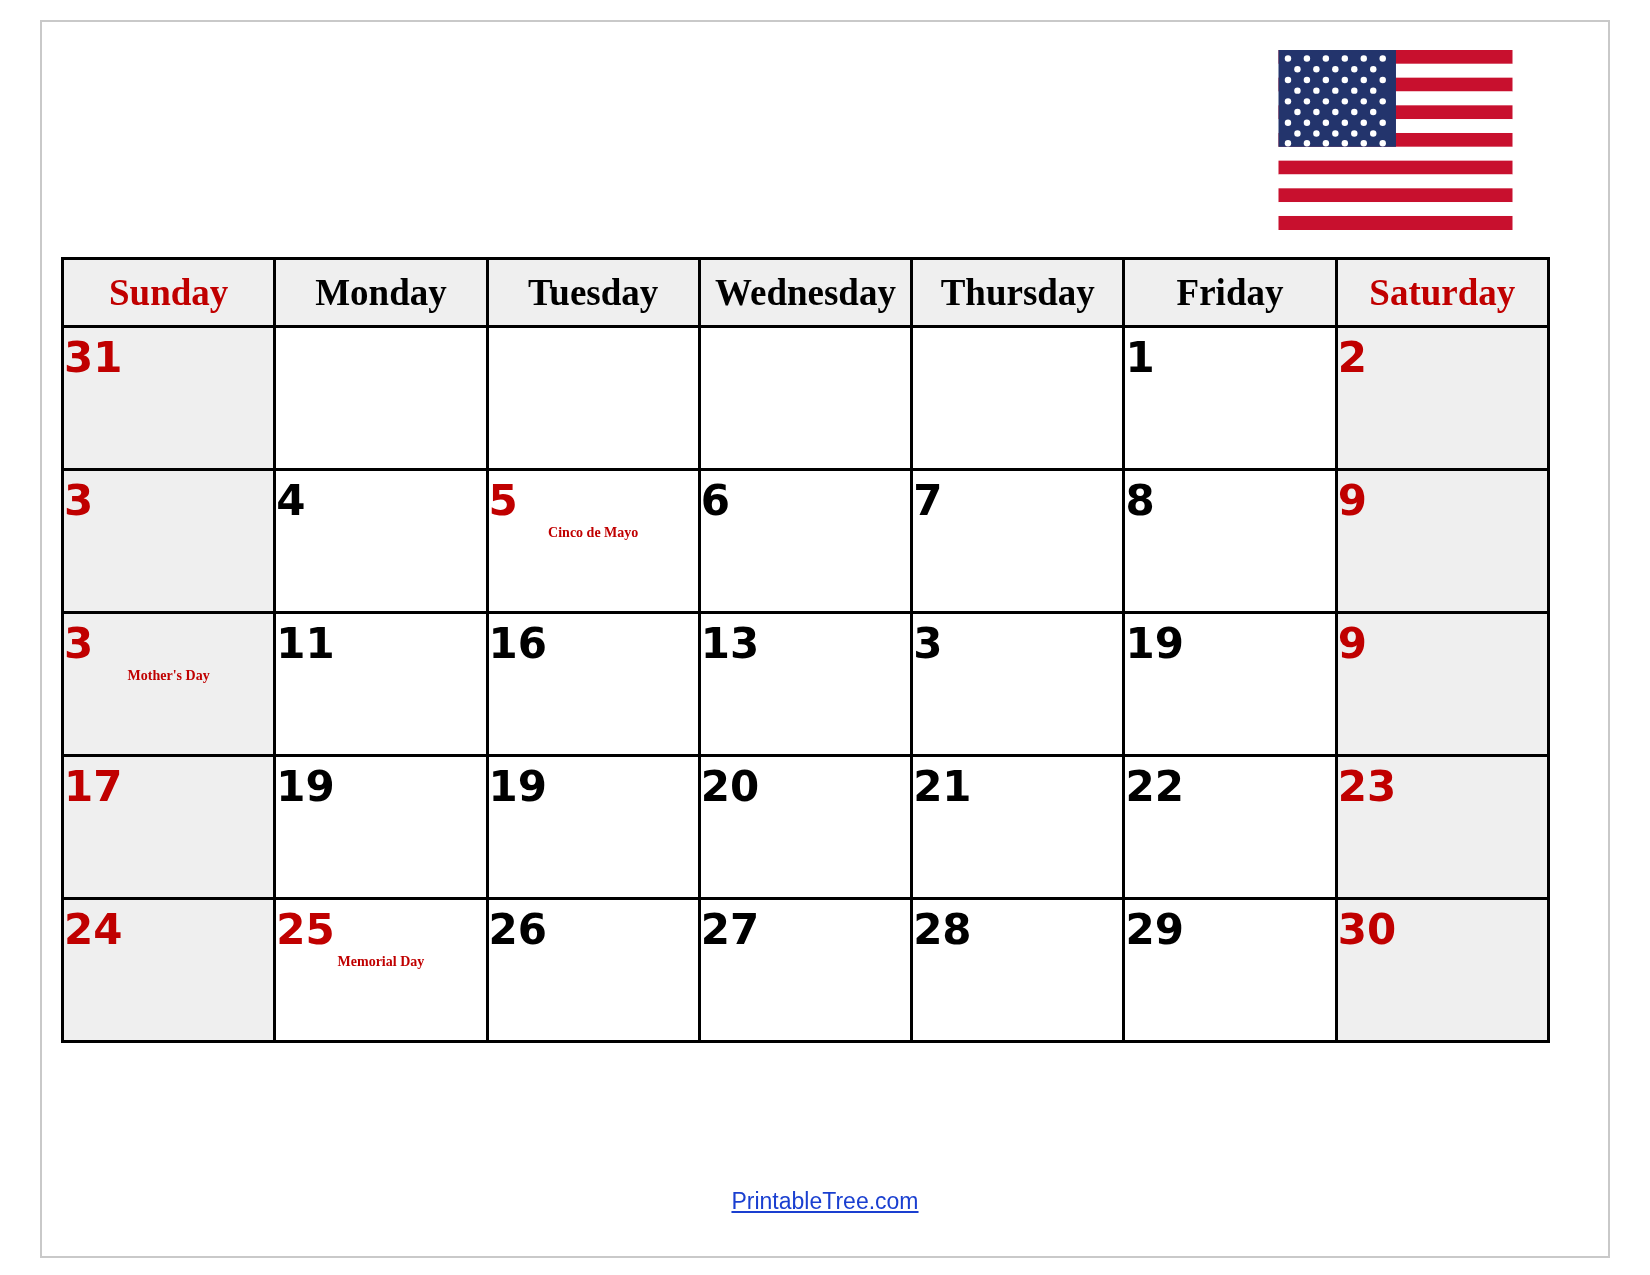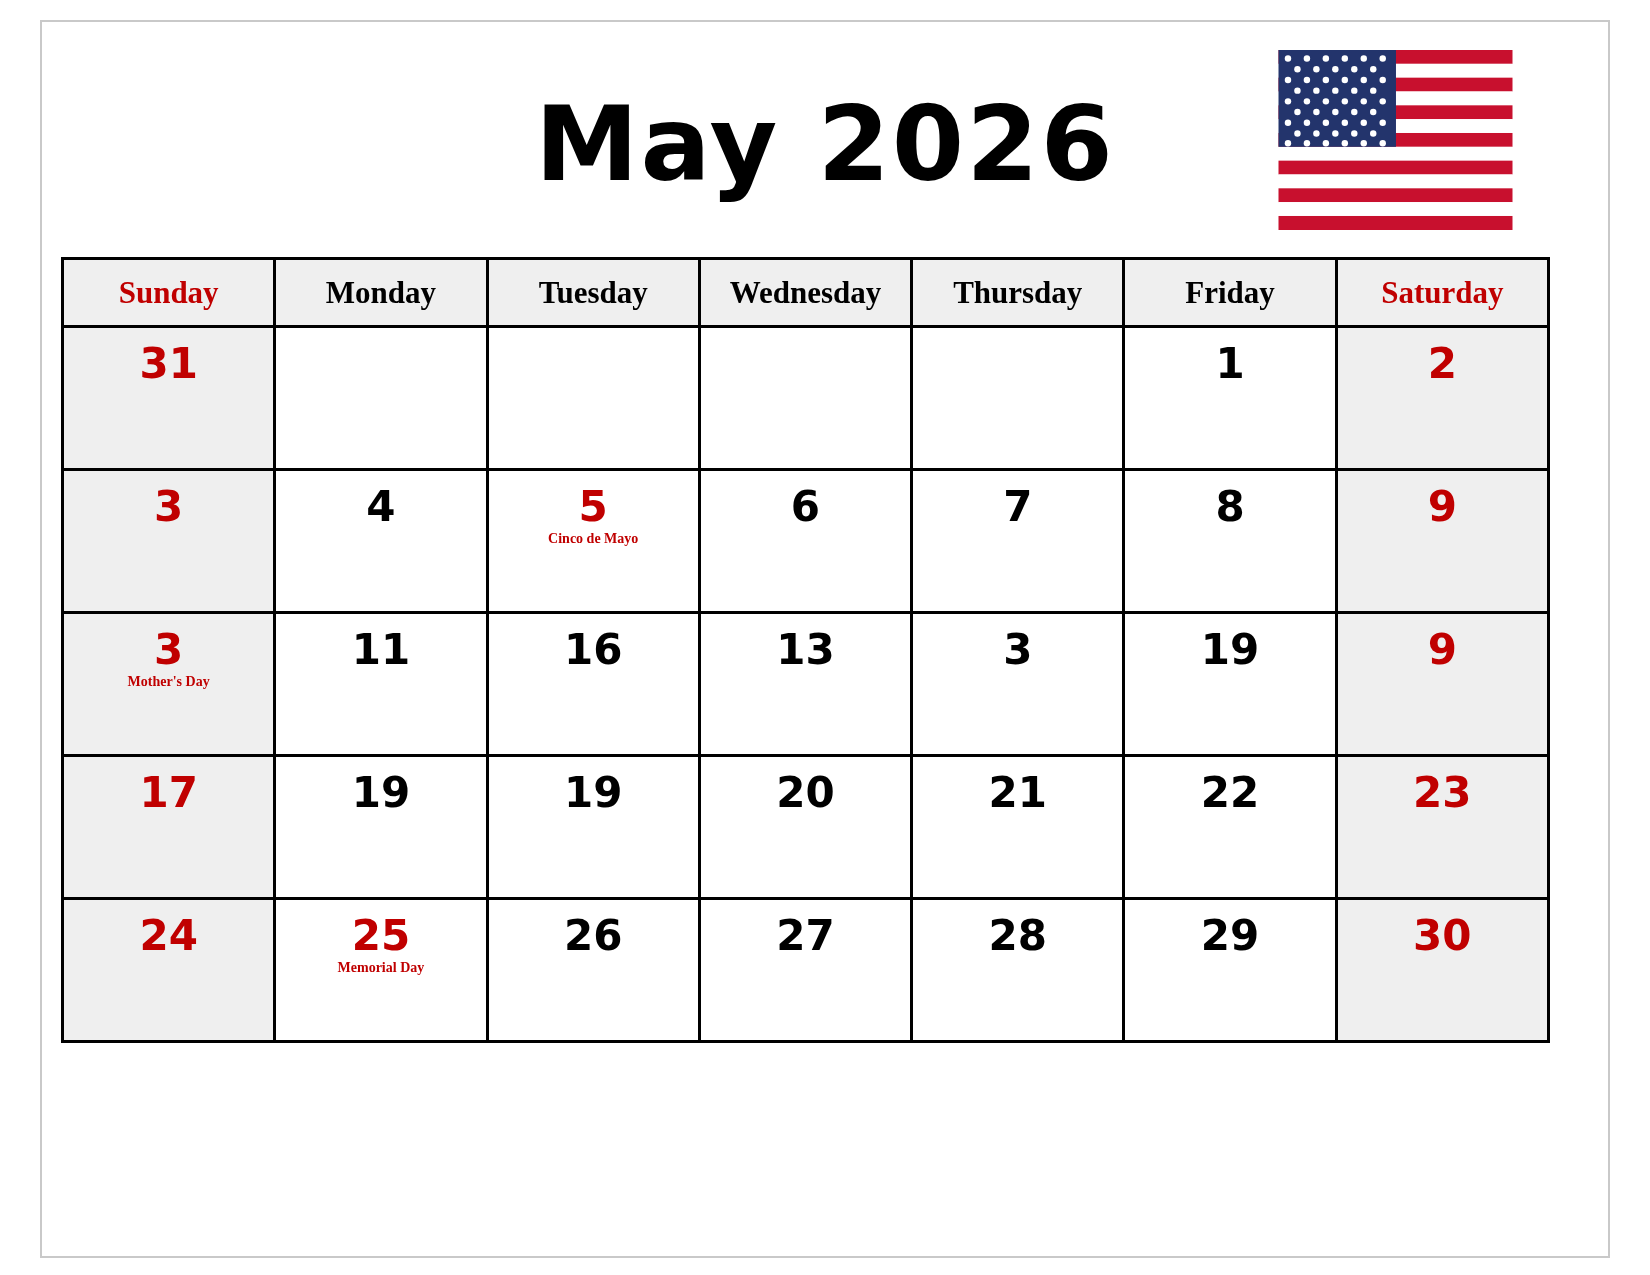--- a/index.html
+++ b/index.html
@@ -62,42 +62,41 @@
   }
   .cal th, .cal td {
     border: 3px solid #000000;
     padding: 0;
     box-sizing: border-box;
   }
   .cal th {
     height: 68px;
     background: #efefef;
     font-family: "Liberation Serif", serif;
-    font-size: 31px;
+    font-size: 37px;
     font-weight: bold;
     color: #000000;
     text-align: center;
     vertical-align: middle;
     margin-left: 41px;
   }
   .cal th.weekend { color: #c00000; }
   .cal td {
     height: 143px;
     vertical-align: top;
     background: #ffffff;
   }
   .cal td.weekend { background: #efefef; }
   .daynum {
     display: block;
-    text-align: center;
     font-family: "DejaVu Sans", sans-serif;
     font-size: 42px;
     font-weight: bold;
     color: #000000;
-    padding-top: 14px;
+    padding-top: 8px;
     line-height: 1.05;
   }
   .daynum.red { color: #c00000; }
   .event {
     display: block;
     text-align: center;
     font-family: "Liberation Serif", serif;
     font-size: 14px;
     font-weight: bold;
     color: #c00000;
@@ -118,21 +117,20 @@
     text-decoration: underline;
   }
 </style>
 </head>
 <body>
 
 <div class="page">
 
   <div class="page-border"></div>
 
-  <div class="title">May 2026</div>
 
   <div class="flag">
     <svg viewBox="0 0 247 190" xmlns="http://www.w3.org/2000/svg">
       <g>
         <rect x="0" y="0" width="247" height="14.6" fill="#c8102e"></rect>
         <rect x="0" y="14.6" width="247" height="14.6" fill="#ffffff"></rect>
         <rect x="0" y="29.2" width="247" height="14.6" fill="#c8102e"></rect>
         <rect x="0" y="43.8" width="247" height="14.6" fill="#ffffff"></rect>
         <rect x="0" y="58.4" width="247" height="14.6" fill="#c8102e"></rect>
         <rect x="0" y="73.0" width="247" height="14.6" fill="#ffffff"></rect>
@@ -367,14 +365,17 @@
           <span class="event"></span>
         </td>
         <td class="weekend">
           <span class="daynum red">30</span>
           <span class="event"></span>
         </td>
       </tr>
     </tbody>
   </table>
 
+  <div class="footer">
+    <a href="#">PrintableTree.com</a>
+  </div>
 
 </div>
 
 </body></html>

